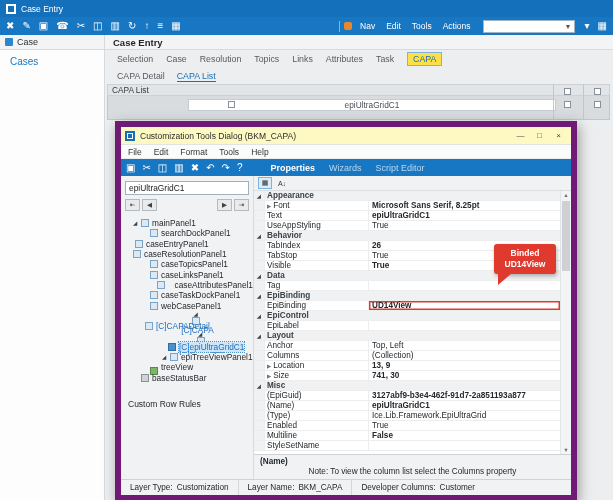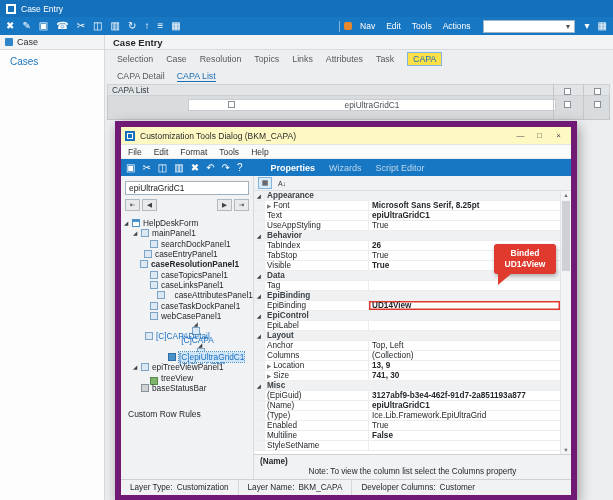--- a/index.html
+++ b/index.html
@@ -248,41 +248,36 @@
         <span class="nav-group" id="nav-left">
             <span class="nav-btn">⇤</span>
             <span class="nav-btn">◀</span>
           </span>
         <span class="nav-group" id="nav-right">
             <span class="nav-btn">▶</span>
             <span class="nav-btn">⇥</span>
           </span>
       </div>
       <div class="tree" id="tree">
-          <div class="tree-item" style="padding-left: 3px;">
-            <span class="tw-exp">◢</span>
-            <span class="tw-icon form"></span>
-            <span class="tw-label">HelpDeskForm</span>
-          </div>
           <div class="tree-item" style="padding-left: 12px;">
             <span class="tw-exp">◢</span>
             <span class="tw-icon panel"></span>
             <span class="tw-label">mainPanel1</span>
           </div>
           <div class="tree-item" style="padding-left: 21px;">
             <span class="tw-exp"></span>
             <span class="tw-icon panel"></span>
             <span class="tw-label">searchDockPanel1</span>
           </div>
-          <div class="tree-item" style="padding-left: 15px;">
+          <div class="tree-item" style="padding-left: 6px;">
             <span class="tw-exp"></span>
             <span class="tw-icon panel"></span>
             <span class="tw-label">caseEntryPanel1</span>
           </div>
-          <div class="tree-item" style="padding-left: 11px; font-weight: bold;">
+          <div class="tree-item" style="padding-left: 4px;">
             <span class="tw-exp"></span>
             <span class="tw-icon panel"></span>
             <span class="tw-label">caseResolutionPanel1</span>
           </div>
           <div class="tree-item" style="padding-left: 21px;">
             <span class="tw-exp"></span>
             <span class="tw-icon panel"></span>
             <span class="tw-label">caseTopicsPanel1</span>
           </div>
           <div class="tree-item" style="padding-left: 21px;">
@@ -318,21 +313,21 @@
           <div class="tree-item custom" style="padding-left: 30px; flex-direction: column;">
             <span class="tw-exp">◢</span>
             <span class="tw-icon panel"></span>
             <span class="tw-label">[C]CAPAList</span>
           </div>
           <div class="tree-item custom selected" style="padding-left: 39px;">
             <span class="tw-exp"></span>
             <span class="tw-icon grid"></span>
             <span class="tw-label">[C]epiUltraGridC1</span>
           </div>
-          <div class="tree-item" style="padding-left: 12px;">
+          <div class="tree-item" style="padding-left: 12px; margin-left: 29px;">
             <span class="tw-exp">◢</span>
             <span class="tw-icon panel"></span>
             <span class="tw-label">epiTreeViewPanel1</span>
           </div>
           <div class="tree-item" style="padding-left: 21px;">
             <span class="tw-exp"></span>
             <span class="tw-icon tree"></span>
             <span class="tw-label">treeView</span>
           </div>
           <div class="tree-item" style="padding-left: 12px;">

